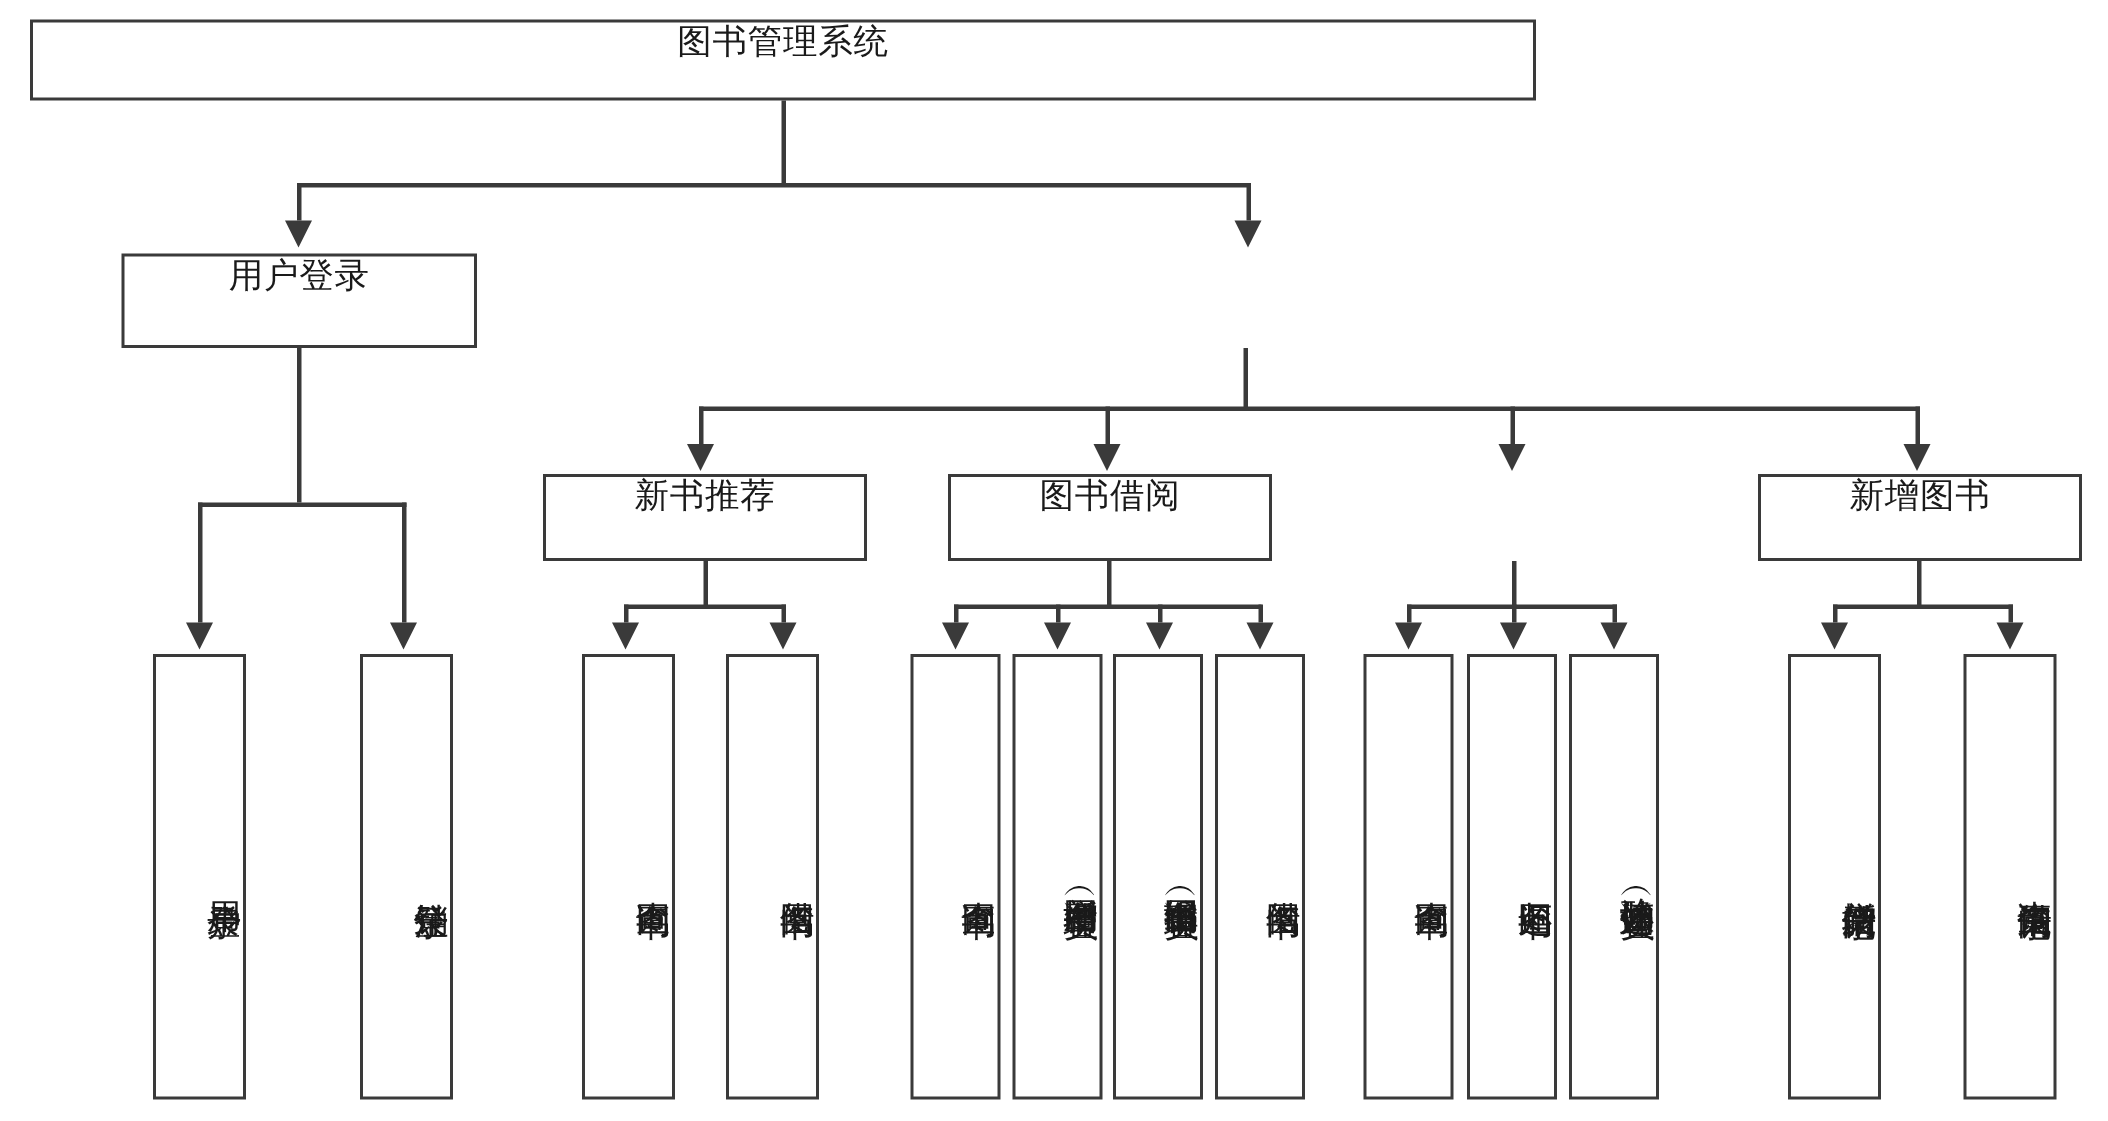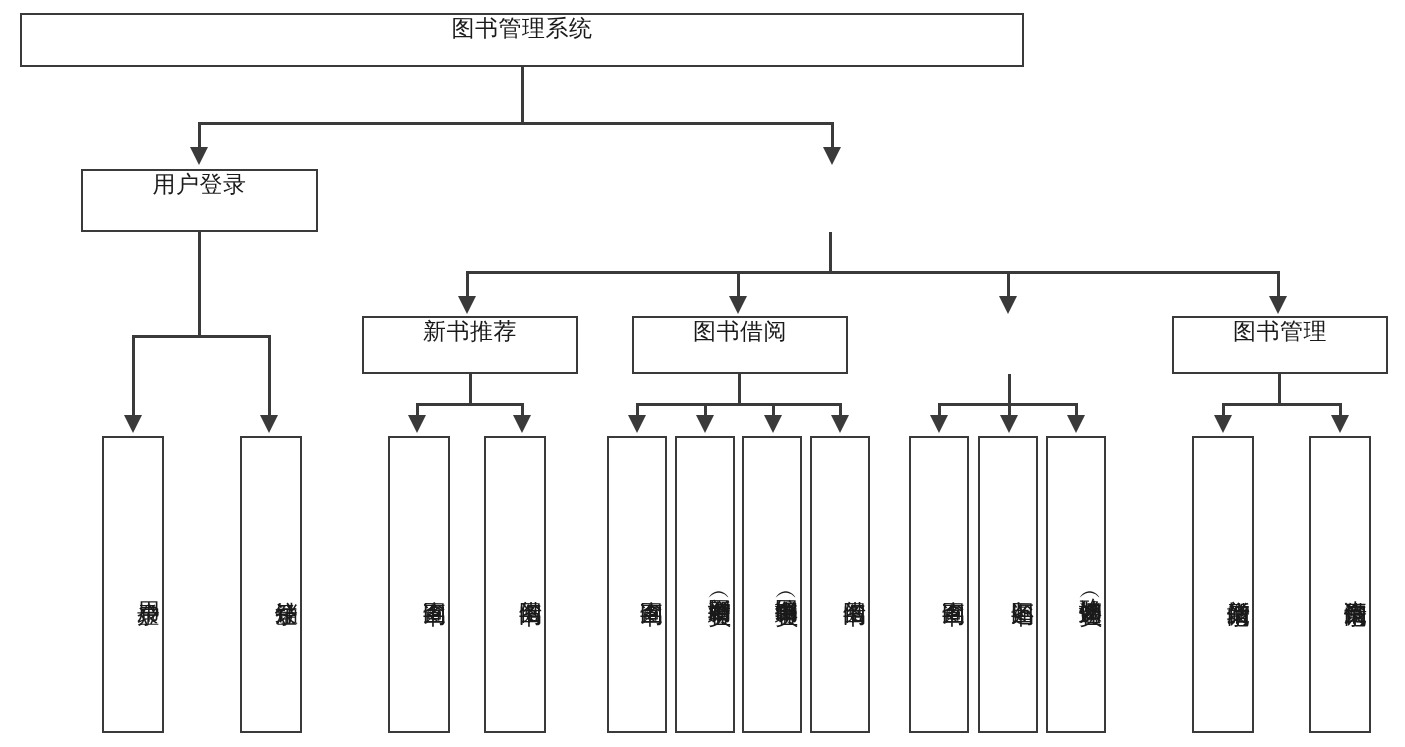--- a/index.html
+++ b/index.html
@@ -115,21 +115,21 @@
   <div class="edge vline" style="left:1277px; top:271px; height:25px;"></div>
   <div class="arrow" style="left:1269px; top:296px;"></div>
 
   <div class="node h" style="left:632px; top:316px; width:216px; height:58px;">
     <span class="lbl">图书借阅</span>
   </div>
   <div class="node h" style="left:362px; top:316px; width:216px; height:58px;">
     <span class="lbl">新书推荐</span>
   </div>
   <div class="node h" style="left:1172px; top:316px; width:216px; height:58px;">
-    <span class="lbl">图书管理</span>
+    <span class="lbl">新增图书</span>
   </div>
 
   <div class="edge vline" style="left:469px; top:374px; height:31px;"></div>
   <div class="edge hline" style="left:416px; top:403px; width:108px;"></div>
   <div class="edge vline" style="left:416px; top:403px; height:12px;"></div>
   <div class="arrow" style="left:408px; top:415px;"></div>
   <div class="edge vline" style="left:521px; top:403px; height:12px;"></div>
   <div class="arrow" style="left:513px; top:415px;"></div>
 
   <div class="edge vline" style="left:738px; top:374px; height:31px;"></div>

